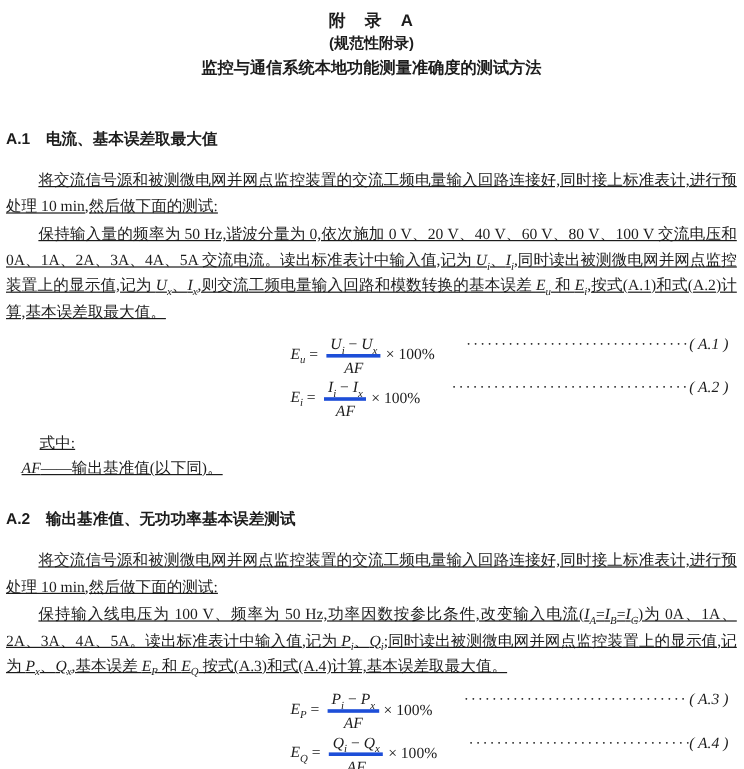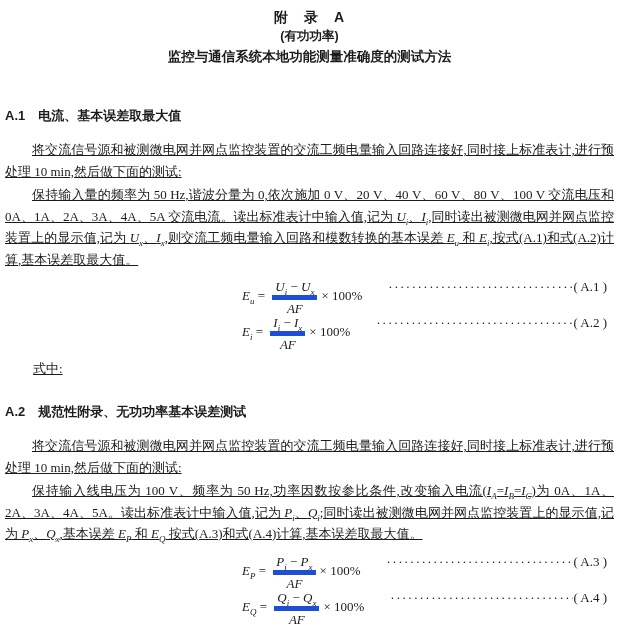--- a/index.html
+++ b/index.html
@@ -24,40 +24,40 @@
   .heading-num { margin-right:13px; }
 
   .para { margin:0; text-align:justify; text-indent:27px; line-height:21.5px;text-decoration:underline; }
   .para.first { margin-top:15px; }
   .para.second { margin-top:2px; }
 
   .formulas { margin-top:9px; }
   .formula-row { display:flex; align-items:flex-start; height:36px; padding-left:237px; padding-right:7px; }
   .f-math { white-space:nowrap; }
   .frac { display:inline-block; vertical-align:middle; text-align:center; margin:0 4px; }
-  .frac .num { display:block; border-bottom:5px solid #1d4ed8; padding:0 3px 1px; line-height:15px; }
+  .frac .num { display:block; border-bottom:3px solid #1d4ed8; padding:0 3px 1px; line-height:15px; }
   .frac .den { display:block; padding-top:1px; line-height:15px; }
   .leader { flex:1; overflow:hidden; white-space:nowrap; margin-left:26px; letter-spacing:1.5px; color:#222; }
-  .f-label { white-space:nowrap; }
+  .f-label { white-space:nowrap;font-style:italic; }
 
   .where { margin-top:7px;text-decoration:underline; }
   .where-label { margin-left:28px; line-height:21px; }
   .where-def { margin-left:13px; line-height:21px; }
 
   .var { font-style:italic; font-family:"Liberation Serif", serif; }
   sub.vsub { font-size:9px; font-style:italic; line-height:0; }
 </style>
 </head>
 <body>
 
 <div class="page">
 
   <div class="doc-title">
     <div class="title-1">附　录　A</div>
-    <div class="title-2">(有功功率)</div>
+    <div class="title-2">(规范性附录)</div>
     <div class="title-3">监控与通信系统本地功能测量准确度的测试方法</div>
   </div>
 
   <div class="section-heading mt-a1">
     <span class="heading-num">A.1</span><span>电流、基本误差取最大值</span>
   </div>
 
   <p class="para first">将交流信号源和被测微电网并网点监控装置的交流工频电量输入回路连接好,同时接上标准表计,进行预处理 10 min,然后做下面的测试:</p>
   <p class="para second">保持输入量的频率为 50 Hz,谐波分量为 0,依次施加 0 V、20 V、40 V、60 V、80 V、100 V 交流电压和 0A、1A、2A、3A、4A、5A 交流电流。读出标准表计中输入值,记为 <span class="var">U</span><sub class="vsub">i</sub>、<span class="var">I</span><sub class="vsub">i</sub>,同时读出被测微电网并网点监控装置上的显示值,记为 <span class="var">U</span><sub class="vsub">x</sub>、<span class="var">I</span><sub class="vsub">x</sub>,则交流工频电量输入回路和模数转换的基本误差 <span class="var">E</span><sub class="vsub">u</sub> 和 <span class="var">E</span><sub class="vsub">i</sub>,按式(A.1)和式(A.2)计算,基本误差取最大值。</p>
 
@@ -69,24 +69,25 @@
     </div>
     <div class="formula-row">
       <span class="f-math"><span><span class="var">E</span><sub class="vsub">i</sub> = </span><span class="frac"><span class="num"><span class="var">I</span><sub class="vsub">i</sub> − <span class="var">I</span><sub class="vsub">x</sub></span><span class="den var">AF</span></span><span>× 100%</span></span>
       <span class="leader">················································</span>
       <span class="f-label">( A.2 )</span>
     </div>
   </div>
 
   <div class="where">
     <div class="where-label">式中:</div>
+    <div class="where-def"><span class="var">AF</span>——输出基准值(以下同)。</div>
   </div>
 
   <div class="section-heading mt-a2">
-    <span class="heading-num">A.2</span><span>规范性附录、无功功率基本误差测试</span>
+    <span class="heading-num">A.2</span><span>输出基准值、无功功率基本误差测试</span>
   </div>
 
   <p class="para first">将交流信号源和被测微电网并网点监控装置的交流工频电量输入回路连接好,同时接上标准表计,进行预处理 10 min,然后做下面的测试:</p>
   <p class="para second">保持输入线电压为 100 V、频率为 50 Hz,功率因数按参比条件,改变输入电流(<span class="var">I</span><sub class="vsub">A</sub>=<span class="var">I</span><sub class="vsub">B</sub>=<span class="var">I</span><sub class="vsub">C</sub>)为 0A、1A、2A、3A、4A、5A。读出标准表计中输入值,记为 <span class="var">P</span><sub class="vsub">i</sub>、<span class="var">Q</span><sub class="vsub">i</sub>;同时读出被测微电网并网点监控装置上的显示值,记为 <span class="var">P</span><sub class="vsub">x</sub>、<span class="var">Q</span><sub class="vsub">x</sub>,基本误差 <span class="var">E</span><sub class="vsub">P</sub> 和 <span class="var">E</span><sub class="vsub">Q</sub> 按式(A.3)和式(A.4)计算,基本误差取最大值。</p>
 
   <div class="formulas">
     <div class="formula-row">
       <span class="f-math"><span><span class="var">E</span><sub class="vsub">P</sub> = </span><span class="frac"><span class="num"><span class="var">P</span><sub class="vsub">i</sub> − <span class="var">P</span><sub class="vsub">x</sub></span><span class="den var">AF</span></span><span>× 100%</span></span>
       <span class="leader">················································</span>
       <span class="f-label">( A.3 )</span>

